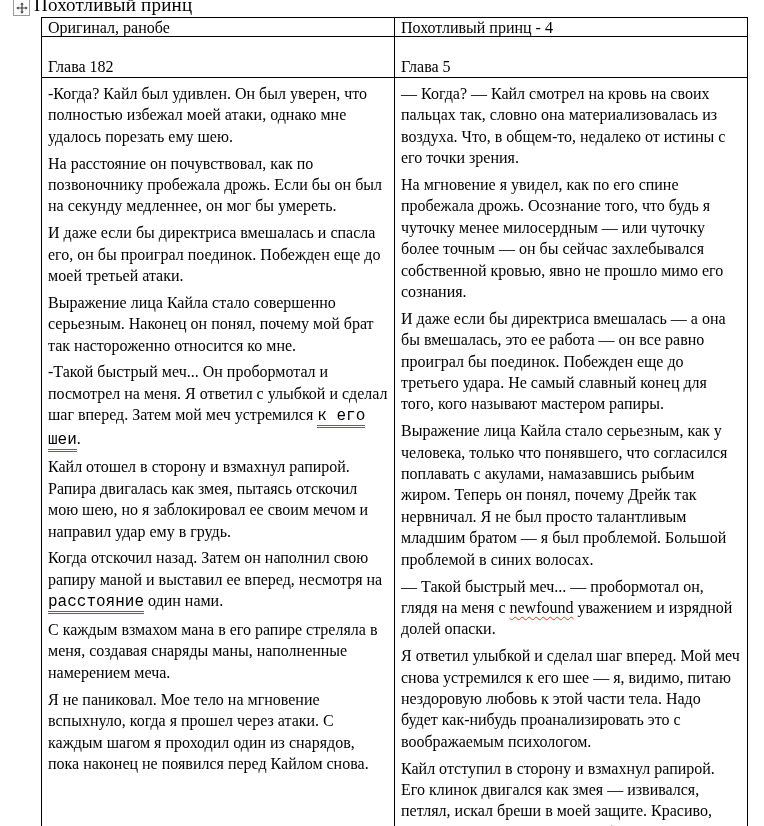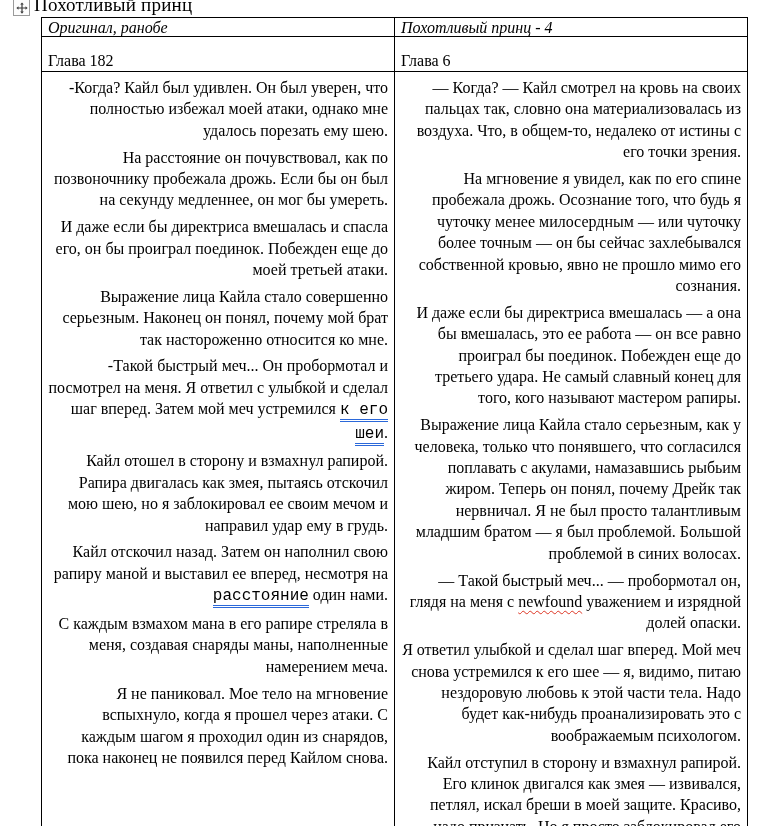--- a/index.html
+++ b/index.html
@@ -27,28 +27,28 @@
     position:absolute; left:41px; top:17px;
     width:706px; border-collapse:collapse; table-layout:fixed;
   }
   table.cmp td {
     border:1px solid #000000;
     vertical-align:top;
     padding:0 6px;
     font-size:16px;
     overflow:hidden;
   }
-  tr.hdr-row td   { height:17px; line-height:17px; padding-top:1px;font-style:italic; }
-  tr.chap-row td  { height:21px; line-height:21px; padding-top:13px; }
+  tr.hdr-row td   { height:17px; line-height:17px; padding-top:1px; }
+  tr.chap-row td  { height:21px; line-height:21px; padding-top:19px; }
   tr.body-row td  { height:800px; padding-top:5px; }
 
   .cell-text p {
     margin:0 0 5.4px 0;
     line-height:21.4px;
-    text-align:right;
+    text-align:left;
   }
   .spell {
     text-decoration:underline;
     text-decoration-style:wavy;
     text-decoration-color:#dd3524;
     text-decoration-thickness:1px;
     text-underline-offset:3px;
   }
   .grammar {
     border-bottom:3px double #2b68d9;
@@ -76,32 +76,32 @@
       </colgroup>
 
     <tbody>
         <tr class="hdr-row">
       <td><span>Оригинал, </span><span class="spell">ранобе</span></td>
       <td>Похотливый принц - 4</td>
     </tr>
 
     <tr class="chap-row">
       <td>Глава 182</td>
-      <td>Глава 6</td>
+      <td>Глава 5</td>
     </tr>
 
     <tr class="body-row">
       <td class="cell-text">
         <p>-Когда? Кайл был удивлен. Он был уверен, что полностью избежал моей атаки, однако мне удалось порезать ему шею.</p>
         <p>На расстояние он почувствовал, как по позвоночнику пробежала дрожь. Если бы он был на секунду медленнее, он мог бы умереть.</p>
         <p>И даже если бы директриса вмешалась и спасла его, он бы проиграл поединок. Побежден еще до моей третьей атаки.</p>
         <p>Выражение лица Кайла стало совершенно серьезным. Наконец он понял, почему мой брат так настороженно относится ко мне.</p>
         <p><span>-Такой быстрый меч... Он пробормотал и посмотрел на меня. Я ответил с улыбкой и сделал шаг вперед. Затем мой меч устремился </span><span class="grammar">к его шеи</span><span>.</span></p>
         <p>Кайл отошел в сторону и взмахнул рапирой. Рапира двигалась как змея, пытаясь отскочил мою шею, но я заблокировал ее своим мечом и направил удар ему в грудь.</p>
-        <p><span>Кайл отскочил назад. Затем он наполнил свою рапиру маной и выставил ее вперед, несмотря на </span><span class="grammar">расстояние</span><span> один нами.</span></p>
+        <p><span>Когда отскочил назад. Затем он наполнил свою рапиру маной и выставил ее вперед, несмотря на </span><span class="grammar">расстояние</span><span> один нами.</span></p>
         <p>С каждым взмахом мана в его рапире стреляла в меня, создавая снаряды маны, наполненные намерением меча.</p>
         <p>Я не паниковал. Мое тело на мгновение вспыхнуло, когда я прошел через атаки. С каждым шагом я проходил один из снарядов, пока наконец не появился перед Кайлом снова.</p>
       </td>
       <td class="cell-text">
         <p>— Когда? — Кайл смотрел на кровь на своих пальцах так, словно она материализовалась из воздуха. Что, в общем-то, недалеко от истины с его точки зрения.</p>
         <p>На мгновение я увидел, как по его спине пробежала дрожь. Осознание того, что будь я чуточку менее милосердным — или чуточку более точным — он бы сейчас захлебывался собственной кровью, явно не прошло мимо его сознания.</p>
         <p>И даже если бы директриса вмешалась — а она бы вмешалась, это ее работа — он все равно проиграл бы поединок. Побежден еще до третьего удара. Не самый славный конец для того, кого называют мастером рапиры.</p>
         <p>Выражение лица Кайла стало серьезным, как у человека, только что понявшего, что согласился поплавать с акулами, намазавшись рыбьим жиром. Теперь он понял, почему Дрейк так нервничал. Я не был просто талантливым младшим братом — я был проблемой. Большой проблемой в синих волосах.</p>
         <p><span>— Такой быстрый меч... — пробормотал он, глядя на меня с </span><span class="spell">newfound</span><span> уважением и изрядной долей опаски.</span></p>
         <p>Я ответил улыбкой и сделал шаг вперед. Мой меч снова устремился к его шее — я, видимо, питаю нездоровую любовь к этой части тела. Надо будет как-нибудь проанализировать это с воображаемым психологом.</p>

